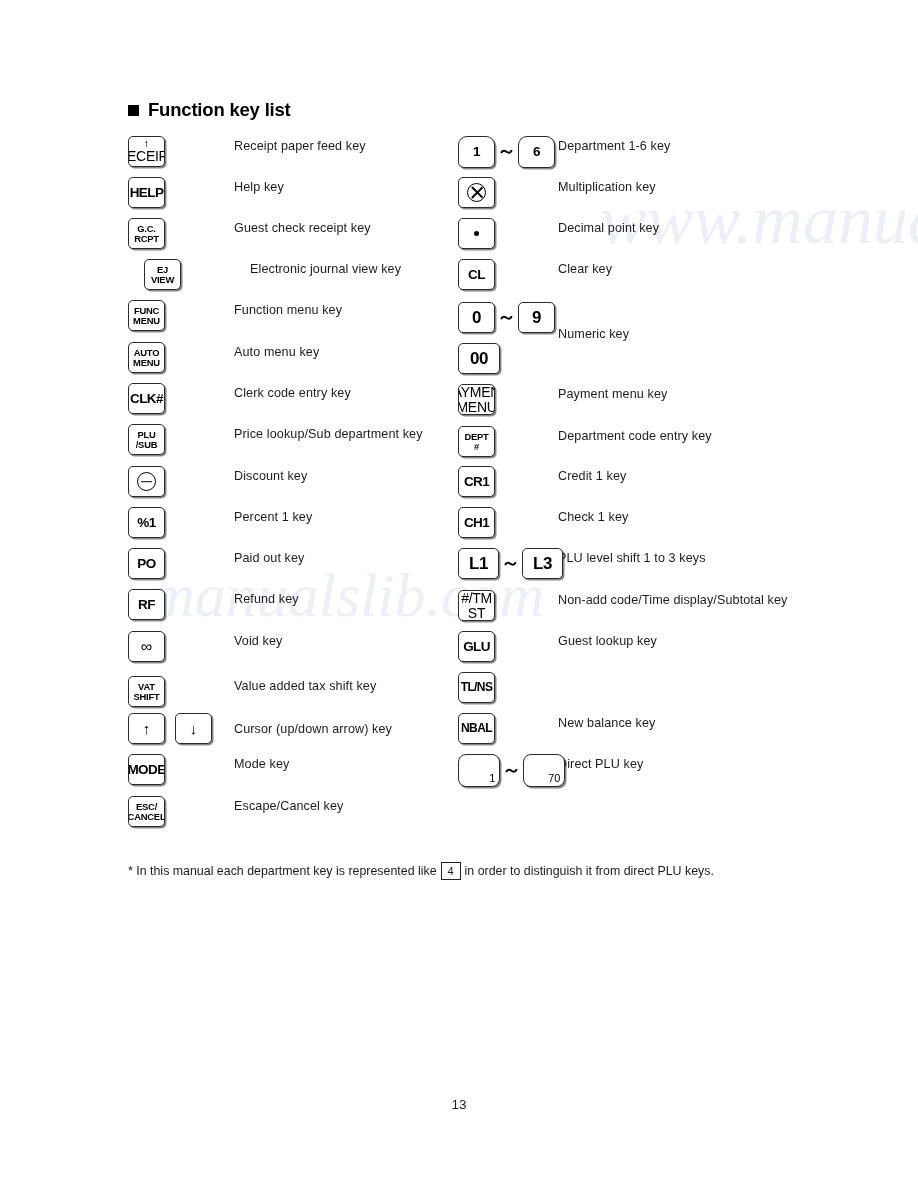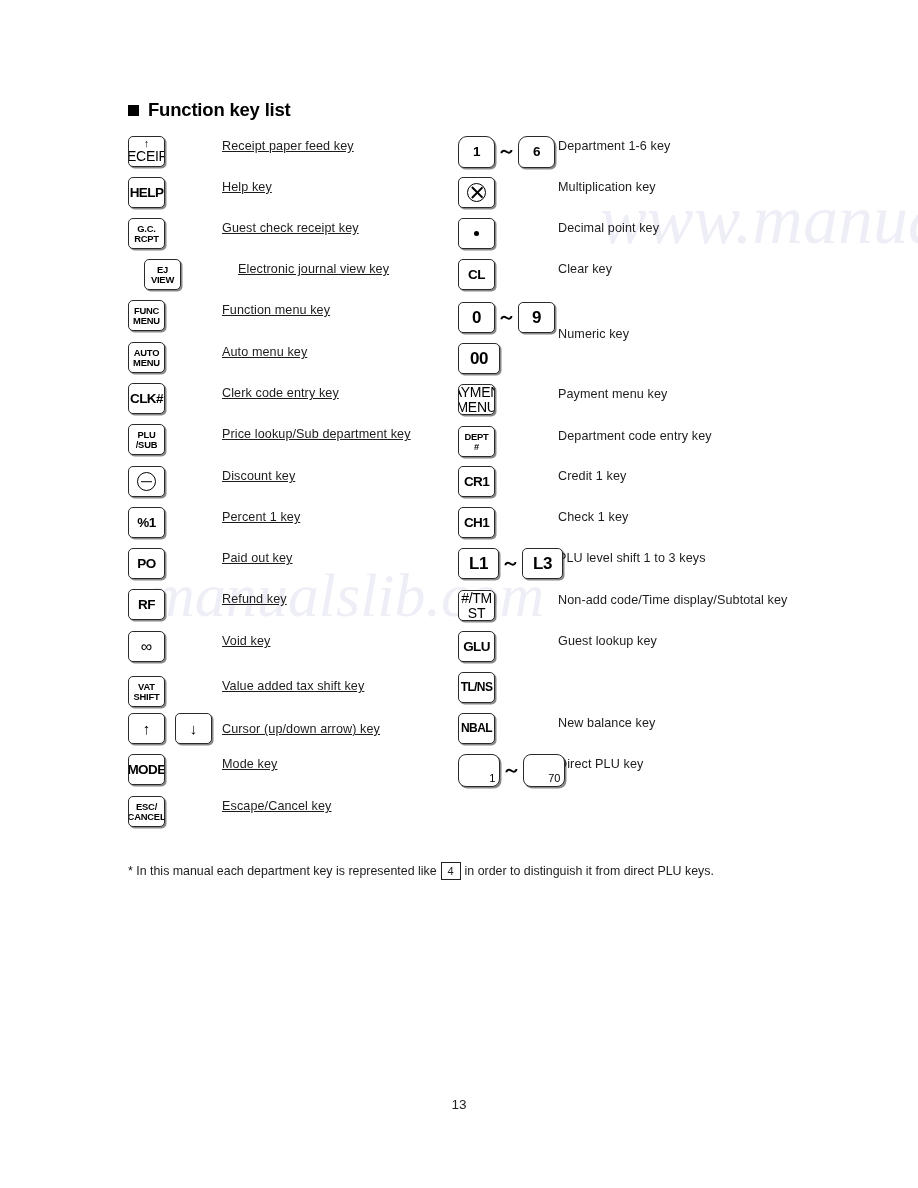--- a/index.html
+++ b/index.html
@@ -56,21 +56,21 @@
     align-items: center;
     flex: 0 0 auto;
   }
   .label-cell {
     font-size: 12.6px;
     line-height: 16.5px;
     color: #1c1c1c;
     padding-top: 2px;
     letter-spacing: 0.1px;
   }
-  #left-column .label-cell  { width: 232px; margin-left: 4px; text-decoration: underline; }
+  #left-column .label-cell  { width: 232px; margin-left: 16px; }
   #right-column .label-cell { width: 250px; }
 
   
   .key {
     box-sizing: border-box;
     border: 1.6px solid #2b2b2b;
     border-radius: 5px;
     background: #fff;
     display: flex;
     flex-direction: column;

